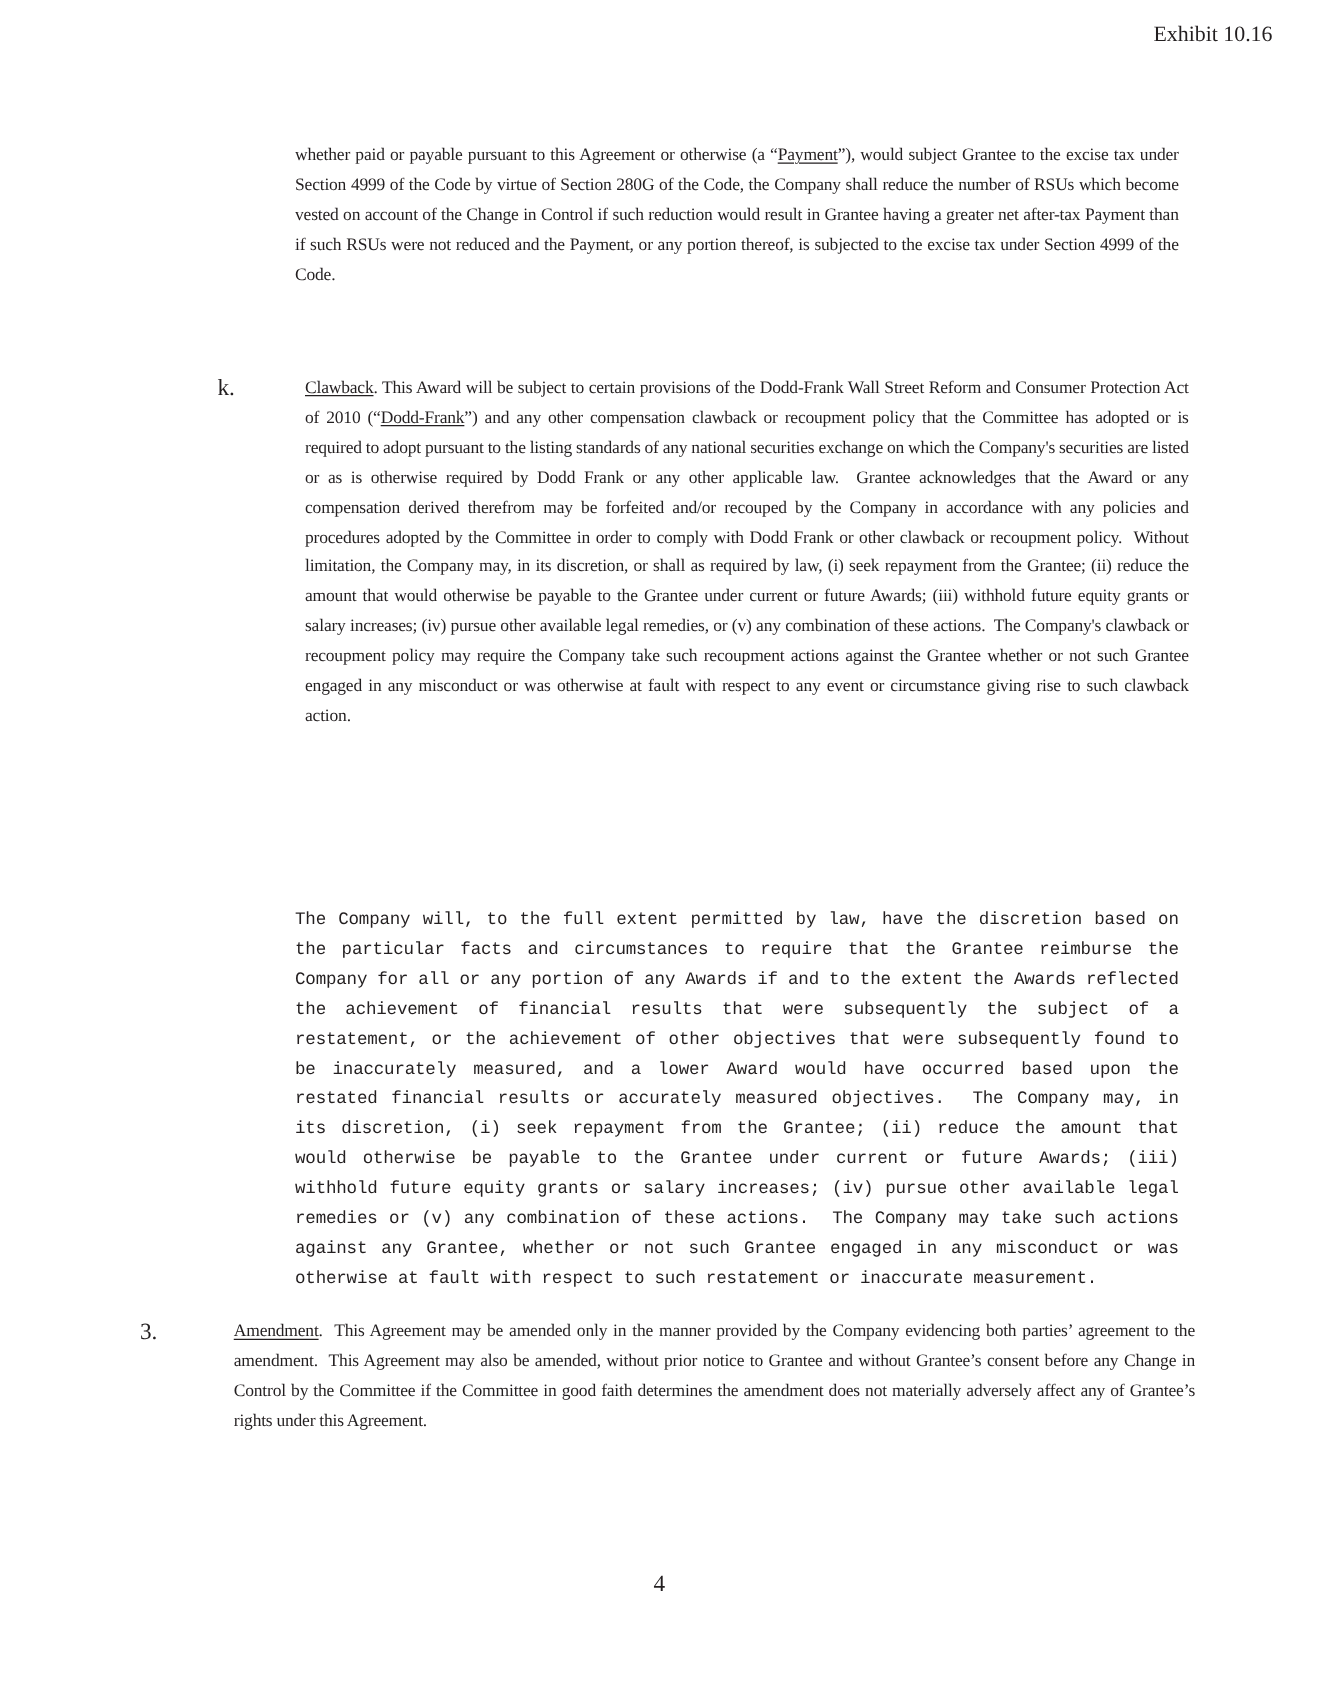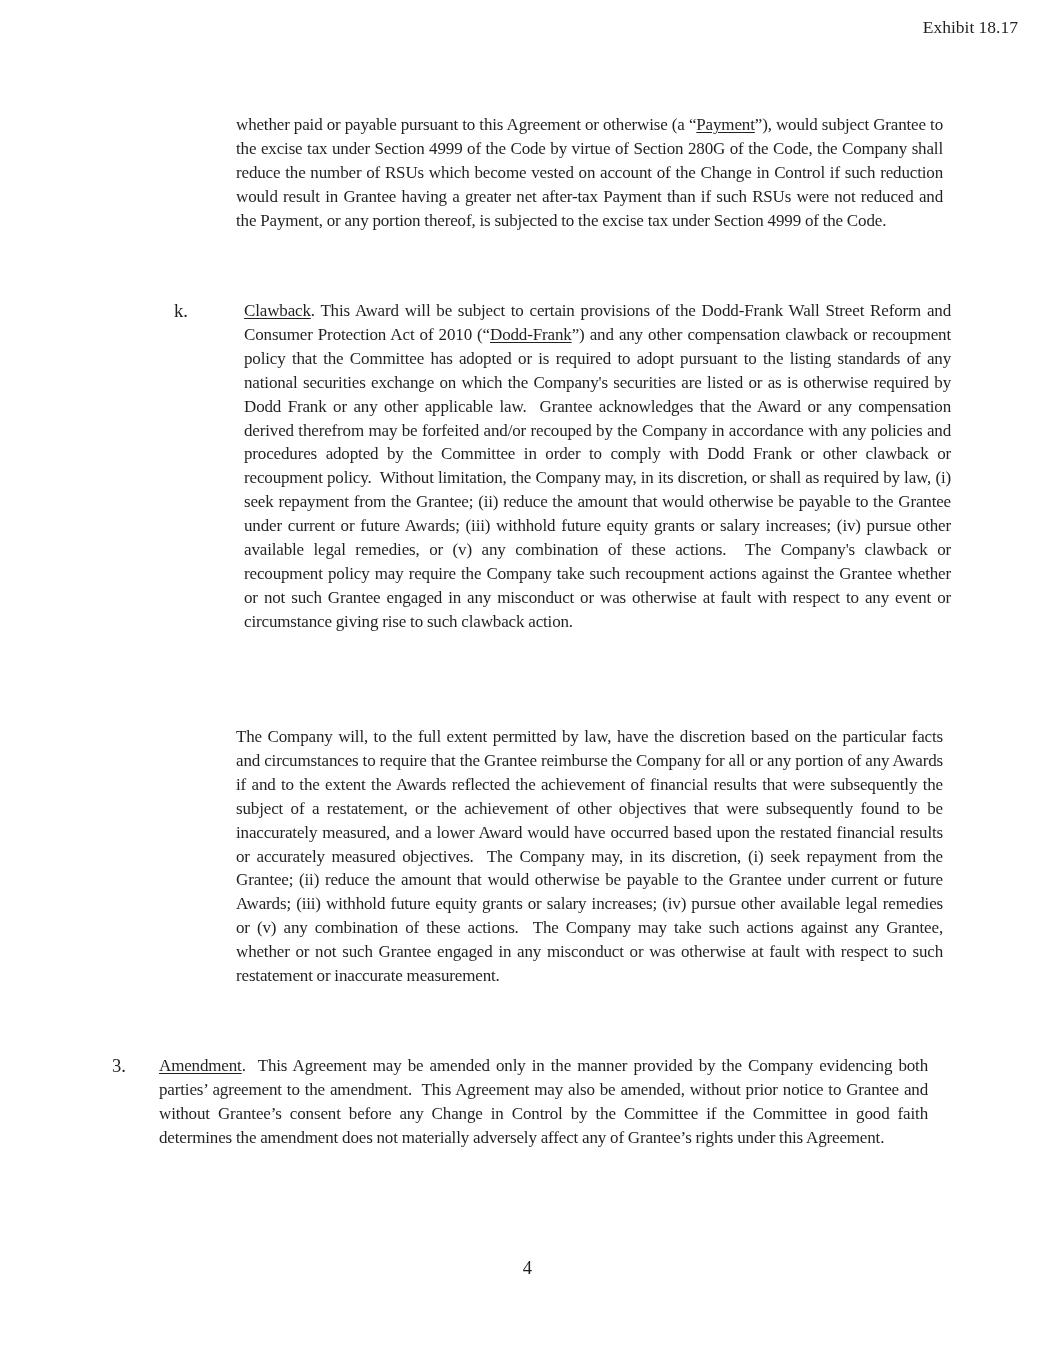--- a/index.html
+++ b/index.html
@@ -17,31 +17,31 @@
     }
     .exhibit {
       position: absolute;
       top: 16px;
       right: 37px;
       font-size: 17.5px;
       line-height: 22px;
     }
     .block {
       position: absolute;
-      font-size: 17px;
+      font-size: 14px;
       line-height: 23.9px;
       text-align: justify;
       text-align-last: left;
       letter-spacing: -0.15px;
       word-spacing: -0.2px;
     }
     .para-cont { left: 236px; top: 113px; width: 707px; }
     .para-k    { left: 244px; top: 299px; width: 707px; }
-    .para-k2   { left: 236px; top: 725px; width: 707px; }
-    .para-3    { left: 159px; top: 1054px; width: 769px; }
+    .para-k2   { left: 236px; top: 725px; width: 707px; font-family: Liberation Mono, monospace; }
+    .para-3    { left: 187px; top: 1054px; width: 769px; }
     .marker {
       position: absolute;
       font-size: 18.6px;
       line-height: 23.9px;
     }
     .marker-k { left: 174px; top: 299px; }
     .marker-3 { left: 112px; top: 1054px; }
     .u { text-decoration: underline; text-underline-offset: 2px; text-decoration-thickness: 1px; }
     .page-number {
       position: absolute;
@@ -49,21 +49,21 @@
       left: 0;
       width: 1055px;
       text-align: center;
       font-size: 18.6px;
       line-height: 24px;
     }
   </style>
 </head>
 <body>
 
-<div class="exhibit">Exhibit 18.17</div>
+<div class="exhibit">Exhibit 10.16</div>
 
 <p class="block para-cont" style="margin:0"><span>whether paid or payable pursuant to this Agreement or otherwise (a “</span><span class="u">Payment</span><span>”), would subject Grantee to the excise tax under Section 4999 of the Code by virtue of Section 280G of the Code, the Company shall reduce the number of RSUs which become vested on account of the Change in Control if such reduction would result in Grantee having a greater net after-tax Payment than if such RSUs were not reduced and the Payment, or any portion thereof, is subjected to the excise tax under Section 4999 of the Code.</span></p>
 
 <div class="marker marker-k">k.</div>
 <p class="block para-k" style="margin:0"><span class="u">Clawback</span><span>. This Award will be subject to certain provisions of the Dodd-Frank Wall Street Reform and Consumer Protection Act of 2010 (“</span><span class="u">Dodd-Frank</span><span>”) and any other compensation clawback or recoupment policy that the Committee has adopted or is required to adopt pursuant to the listing standards of any national securities exchange on which the Company's securities are listed or as is otherwise required by Dodd Frank or any other applicable law.&nbsp; Grantee acknowledges that the Award or any compensation derived therefrom may be forfeited and/or recouped by the Company in accordance with any policies and procedures adopted by the Committee in order to comply with Dodd Frank or other clawback or recoupment policy.&nbsp; Without limitation, the Company may, in its discretion, or shall as required by law, (i) seek repayment from the Grantee; (ii) reduce the amount that would otherwise be payable to the Grantee under current or future Awards; (iii) withhold future equity grants or salary increases; (iv) pursue other available legal remedies, or (v) any combination of these actions.&nbsp; The Company's clawback or recoupment policy may require the Company take such recoupment actions against the Grantee whether or not such Grantee engaged in any misconduct or was otherwise at fault with respect to any event or circumstance giving rise to such clawback action.</span></p>
 
 <p class="block para-k2" style="margin:0">The Company will, to the full extent permitted by law, have the discretion based on the particular facts and circumstances to require that the Grantee reimburse the Company for all or any portion of any Awards if and to the extent the Awards reflected the achievement of financial results that were subsequently the subject of a restatement, or the achievement of other objectives that were subsequently found to be inaccurately measured, and a lower Award would have occurred based upon the restated financial results or accurately measured objectives.&nbsp; The Company may, in its discretion, (i) seek repayment from the Grantee; (ii) reduce the amount that would otherwise be payable to the Grantee under current or future Awards; (iii) withhold future equity grants or salary increases; (iv) pursue other available legal remedies or (v) any combination of these actions.&nbsp; The Company may take such actions against any Grantee, whether or not such Grantee engaged in any misconduct or was otherwise at fault with respect to such restatement or inaccurate measurement.</p>
 
 <div class="marker marker-3">3.</div>
 <p class="block para-3" style="margin:0"><span class="u">Amendment</span><span>.&nbsp; This Agreement may be amended only in the manner provided by the Company evidencing both parties’ agreement to the amendment.&nbsp; This Agreement may also be amended, without prior notice to Grantee and without Grantee’s consent before any Change in Control by the Committee if the Committee in good faith determines the amendment does not materially adversely affect any of Grantee’s rights under this Agreement.</span></p>

